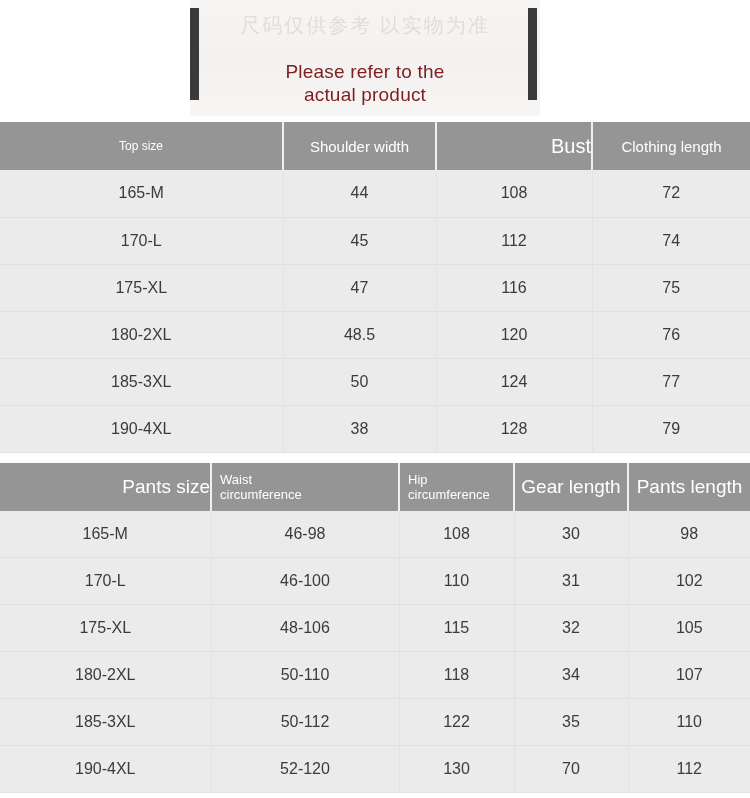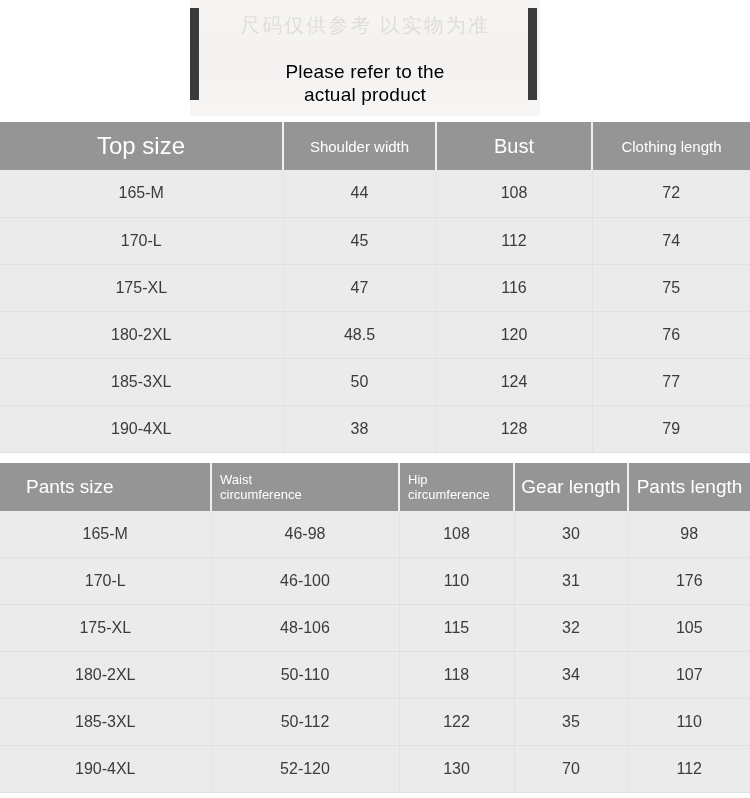--- a/index.html
+++ b/index.html
@@ -58,21 +58,21 @@
     white-space: nowrap;
     user-select: none;
   }
 
   .banner-note {
     position: absolute;
     left: 205px;
     top: 60px;
     width: 320px;
     text-align: center;
-    color: #000000;
+    color: #7f1d1d;
     font-size: 19px;
     line-height: 23px;
     letter-spacing: 0.2px;
   }
 
   
   .size-table {
     border-collapse: collapse;
     table-layout: fixed;
     width: 750px;
@@ -100,27 +100,27 @@
     text-align: center;
     vertical-align: middle;
     font-size: 16px;
     border-right: 1px solid #e2e2e2;
     border-bottom: 1px solid #e0e0e0;
     box-sizing: border-box;
   }
   .size-table tbody td:last-child { border-right: none; }
 
   
-  .t1 th.c0 { font-size: 24px; }
+  .t1 th.c0 { font-size: 12px; }
   .t1 th.c1 { font-size: 15px; }
-  .t1 th.c2 { font-size: 20px; }
+  .t1 th.c2 { font-size: 20px; text-align: right; }
   .t1 th.c3 { font-size: 15px; }
 
   
-  .t2 th.c0 { font-size: 19px; text-align: left; padding-left: 26px; }
+  .t2 th.c0 { font-size: 19px; text-align: right; padding-left: 26px; }
   .t2 th.c1, .t2 th.c2 {
     font-size: 13px;
     text-align: left;
     padding-left: 8px;
     line-height: 15px;
   }
   .t2 th.c3, .t2 th.c4 { font-size: 19px; }
 
   .table-gap {
     width: 750px;
@@ -228,21 +228,21 @@
       <td>46-98</td>
       <td>108</td>
       <td>30</td>
       <td>98</td>
     </tr>
     <tr>
       <td>170-L</td>
       <td>46-100</td>
       <td>110</td>
       <td>31</td>
-      <td>176</td>
+      <td>102</td>
     </tr>
     <tr>
       <td>175-XL</td>
       <td>48-106</td>
       <td>115</td>
       <td>32</td>
       <td>105</td>
     </tr>
     <tr>
       <td>180-2XL</td>

